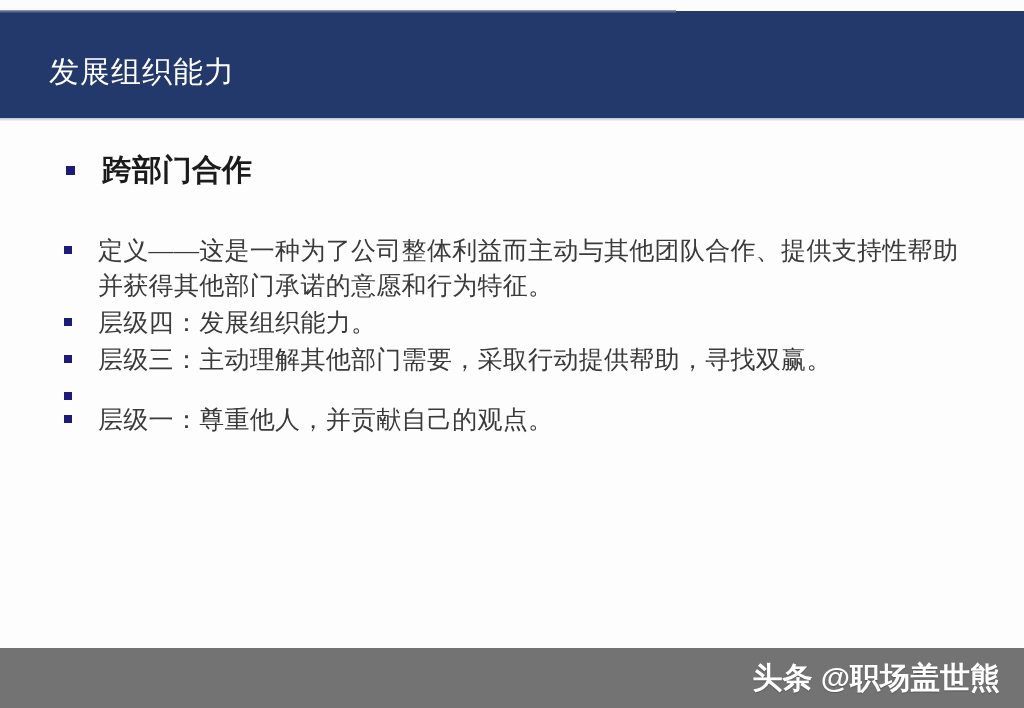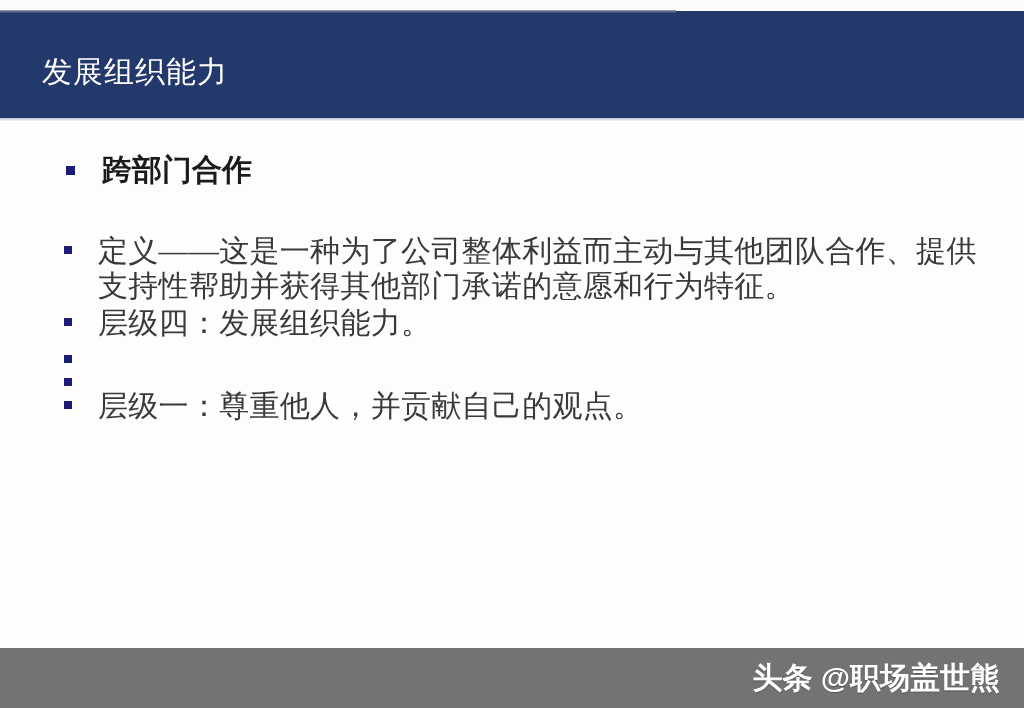--- a/index.html
+++ b/index.html
@@ -52,21 +52,21 @@
   }
   .header-underline {
     position: absolute;
     left: 0; top: 118px;
     width: 1024px;
     height: 3px;
     background: linear-gradient(to bottom, #b9c0d2 0%, #dfe3ec 60%, #f4f5f9 100%);
   }
   .slide-title {
     position: absolute;
-    left: 42px;
+    left: 49px;
     top: 52px;
     color: #ffffff;
     font-size: 30px;
     line-height: 40px;
     letter-spacing: 1px;
     font-family: "Liberation Sans", "DejaVu Sans", sans-serif;
     font-weight: 400;
     white-space: nowrap;
   }
 
@@ -121,21 +121,21 @@
     margin-bottom: 2px;
   }
   .bullet-item .sq-bullet {
     width: 8px;
     height: 8px;
     margin-top: 13px;
     margin-right: 26px;
     flex: 0 0 auto;
   }
   .bullet-text {
-    font-size: 30px;
+    font-size: 25px;
     line-height: 35px;
     color: #3a3a3a;
     font-family: "Liberation Serif", "DejaVu Serif", serif;
     letter-spacing: 0.3px;
   }
   .bullet-text.def {
     max-width: 880px;
   }
 
   
@@ -191,20 +191,21 @@
         <span class="bullet-text def">定义——这是一种为了公司整体利益而主动与其他团队合作、提供支持性帮助并获得其他部门承诺的意愿和行为特征。</span>
       </div>
 
       <div class="bullet-item">
         <span class="sq-bullet"></span>
         <span class="bullet-text">层级四：发展组织能力。</span>
       </div>
 
       <div class="bullet-item">
         <span class="sq-bullet"></span>
+        <span class="bullet-text">层级三：主动理解其他部门需要，采取行动提供帮助，寻找双赢。</span>
       </div>
 
       <div class="bullet-item">
         <span class="sq-bullet"></span>
       </div>
 
       <div class="bullet-item">
         <span class="sq-bullet"></span>
         <span class="bullet-text">层级一：尊重他人，并贡献自己的观点。</span>
       </div>

